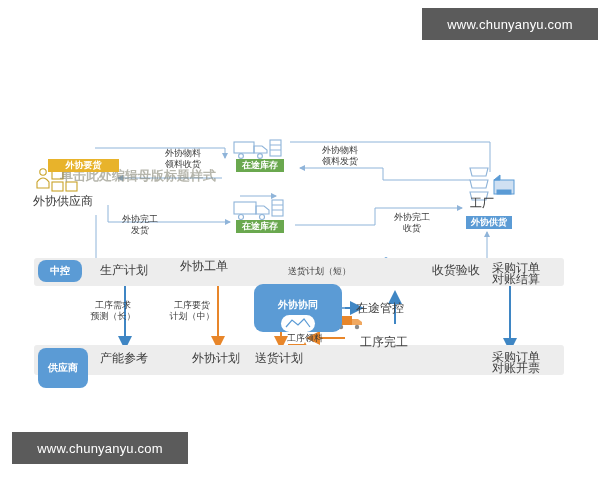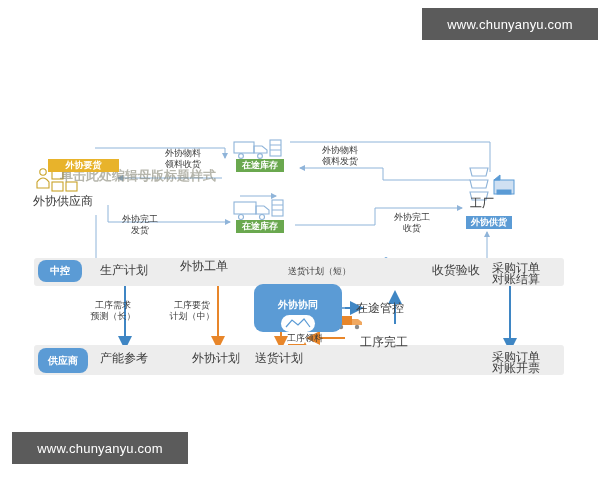--- a/index.html
+++ b/index.html
@@ -297,21 +297,21 @@
 
   <div class="lbl c" style="left:384px; top:212px; width:56px;">外协完工
 收货</div>
 
   <div class="lbl big" style="left:470px; top:198px;">工厂</div>
 
   <div class="lane" style="left:34px; top:258px; width:530px; height:28px;"></div>
   <div class="lane" style="left:34px; top:345px; width:530px; height:30px;"></div>
 
   <div class="lane-badge" style="left:38px; top:260px; width:44px; height:22px;">中控</div>
-  <div class="lane-badge" style="left:38px; top:348px; width:50px; height:25px;">供应商</div>
+  <div class="lane-badge" style="left:38px; top:348px; width:50px; height:40px;">供应商</div>
 
   <div class="lbl big" style="left:100px; top:265px;">生产计划</div>
   <div class="lbl big" style="left:180px; top:261px;">外协工单</div>
   <div class="lbl" style="left:288px; top:266px;">送货计划（短）</div>
   <div class="lbl big" style="left:432px; top:265px;">收货验收</div>
   <div class="lbl big c" style="left:486px; top:263px; width:60px;">采购订单
 对账结算</div>
 
   <div class="lbl c" style="left:84px; top:300px; width:58px;">工序需求
 预测（长）</div>

